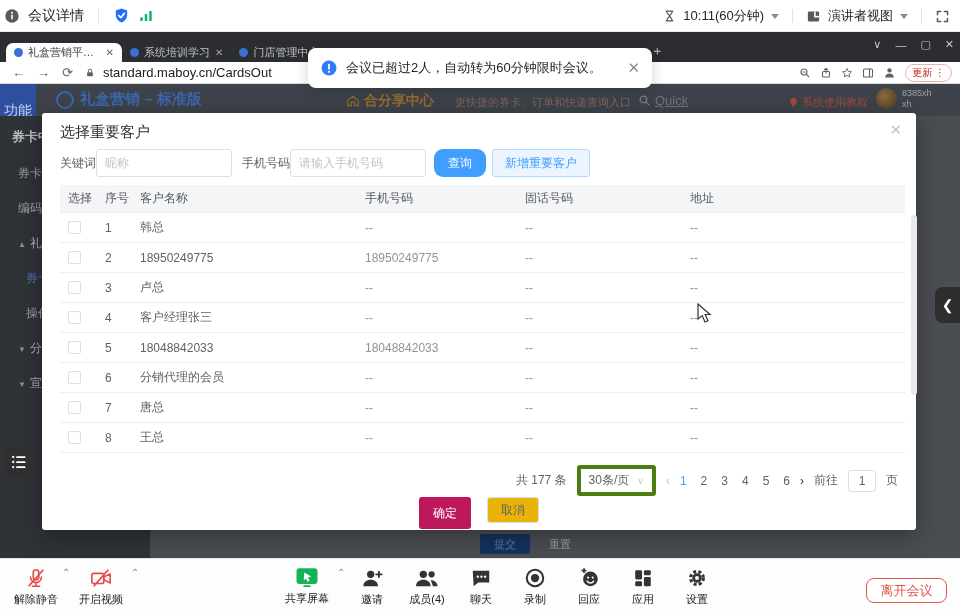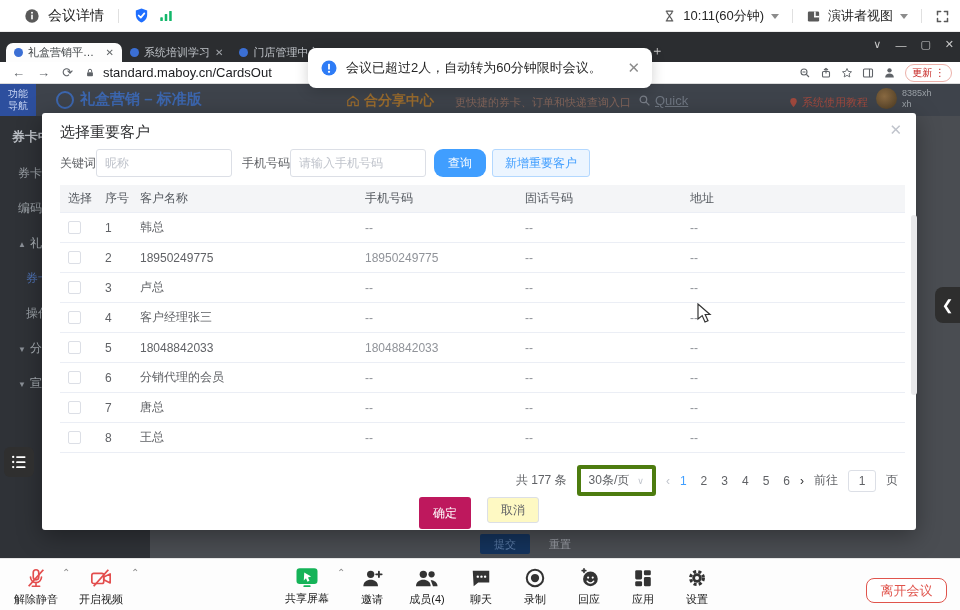--- a/index.html
+++ b/index.html
@@ -2,21 +2,21 @@
 <html><head>
 <meta charset="utf-8">
 <style>
   * { margin:0; padding:0; box-sizing:border-box; }
   html,body { width:960px; height:610px; overflow:hidden; background:#000; }
   body { font-family:"Liberation Sans","DejaVu Sans",sans-serif; }
   #screen { position:relative; width:960px; height:610px; background:#4a4d52; overflow:hidden; }
 
   
   .meet-top { position:absolute; left:0; top:0; width:960px; height:32px; background:#fff; border-bottom:1px solid #ececec; z-index:60; display:flex; align-items:center; }
-  .mt-left { display:flex; align-items:center; gap:8px; padding-left:24px; }
+  .mt-left { display:flex; align-items:center; gap:8px; padding-left:4px; }
   .mt-title { font-size:14px; color:#262626; }
   .vdiv { width:1px; height:14px; background:#e0e0e0; margin:0 6px; }
   .mt-right { position:absolute; right:10px; top:0; height:32px; display:flex; align-items:center; gap:7px; }
   .mt-text { font-size:13px; color:#262626; }
   .caret-d { width:0; height:0; border-left:4px solid transparent; border-right:4px solid transparent; border-top:5px solid #8c8c8c; }
 
   
   .chrome-top { position:absolute; left:0; top:32px; width:960px; height:30px; background:#2b2d30; z-index:10; }
   .win-ctrls { position:absolute; right:6px; top:6px; display:flex; gap:14px; color:#c9c9c9; font-size:11px; align-items:center; }
   .tabstrip { position:absolute; left:6px; bottom:0; display:flex; align-items:flex-end; height:19px; }
@@ -28,21 +28,21 @@
   .newtab { color:#c9c9c9; font-size:13px; margin-left:10px; margin-bottom:2px; }
   .addrbar { position:absolute; left:0; top:62px; width:960px; height:22px; background:#ffffff; z-index:10; display:flex; align-items:center; border-bottom:1px solid #dcdcdc; }
   .nav-ic { font-size:13px; color:#5f6368; margin-left:12px; }
   .url { font-size:13px; color:#202124; margin-left:8px; }
   .addr-right { position:absolute; right:8px; display:flex; align-items:center; gap:9px; color:#5f6368; font-size:11px; }
   .update-pill { border:1px solid #ecb1aa; color:#c5221f; border-radius:9px; font-size:10px; padding:1px 6px; }
 
   
   .page { position:absolute; left:0; top:84px; width:960px; height:474px; background:#4a4d52; overflow:hidden; }
   .app-header { position:absolute; left:0; top:0; width:960px; height:32px; background:#3e434b; }
-  .fn-badge { position:absolute; left:0; top:0; width:36px; height:32px; background:#2d4f9e; color:#c4d2f2; font-size:10px; line-height:12px; text-align:center; padding-top:4px; }
+  .fn-badge { position:absolute; left:0; top:0; width:36px; height:32px; background:#2d4f9e; color:#c4d2f2; font-size:14px; line-height:12px; text-align:center; padding-top:20px; }
   .brand { position:absolute; left:56px; top:6px; display:flex; align-items:center; gap:6px; }
   .brand-logo { width:18px; height:18px; border-radius:50%; border:2px solid #3c66ae; }
   .brand-name { font-size:15px; font-weight:bold; color:#3c66ae; }
   .share-center { position:absolute; left:346px; top:8px; color:#9a6c2e; font-size:14px; font-weight:bold; display:flex; gap:4px; align-items:center;}
   .promo { position:absolute; left:455px; top:11px; color:#83655a; font-size:11px; }
   .quick { position:absolute; left:638px; top:9px; color:#6f7681; font-size:13px; display:flex; gap:4px; align-items:center;text-decoration:underline; }
   .tutorial { position:absolute; left:788px; top:11px; color:#a0493e; font-size:11px; display:flex; gap:3px; align-items:center; }
   .hd-user { position:absolute; left:876px; top:4px; display:flex; gap:5px; }
   .hd-avatar { width:21px; height:21px; border-radius:50%; background:radial-gradient(circle at 40% 40%, #8a6a42, #4a3a22); }
   .hd-uname { font-size:9px; color:#9aa0a6; line-height:11px; }
@@ -80,21 +80,21 @@
   .pg-size { border:4px solid #4d7c0f; border-radius:3px; padding:3px 8px; color:#606266; display:flex; gap:8px; align-items:center; }
   .pg-caret { font-size:9px; color:#c0c4cc; }
   .pg-arrow { color:#c0c4cc; font-size:12px; }
   .pg-arrow.on { color:#303133; }
   .pg-nums { display:flex; gap:14px; }
   .pg-num { color:#606266; }
   .pg-num.cur { color:#409eff; }
   .pg-goto { width:28px; height:22px; border:1px solid #dcdfe6; border-radius:3px; text-align:center; font-size:12px; color:#606266; outline:none; }
   .m-footer { position:absolute; left:0; top:384px; width:100%; display:flex; justify-content:center; gap:16px; }
   .btn-confirm { width:52px; height:32px; background:#be185d; color:#fff; border:none; border-radius:3px; font-size:12px; }
-  .btn-cancel { width:52px; height:26px; background:#fef9c3; color:#606266; border:1px solid #dcdfe6; border-radius:3px; font-size:12px; }
+  .btn-cancel { width:52px; height:26px; background:#eab308; color:#606266; border:1px solid #dcdfe6; border-radius:3px; font-size:12px; }
 
   
   .side-toggle { position:absolute; right:0; top:287px; width:25px; height:36px; background:#2e2e2e; border-radius:8px 0 0 8px; z-index:60; display:flex; align-items:center; justify-content:center; color:#fff; font-size:14px; }
   .float-list { position:absolute; left:4px; top:447px; width:30px; height:30px; background:#2f2f2f; border-radius:6px; z-index:60; display:flex; align-items:center; justify-content:center; }
   .toast { position:absolute; left:308px; top:48px; width:344px; height:40px; background:#fff; border-radius:8px; box-shadow:0 3px 14px rgba(0,0,0,.18); z-index:70; display:flex; align-items:center; padding:0 12px; gap:8px; }
   .toast-text { font-size:13px; color:#262626; flex:1; white-space:nowrap; }
   .toast-x { color:#8c8c8c; font-size:15px; }
   .cursor { position:absolute; left:697px; top:303px; z-index:80; }
 
   

